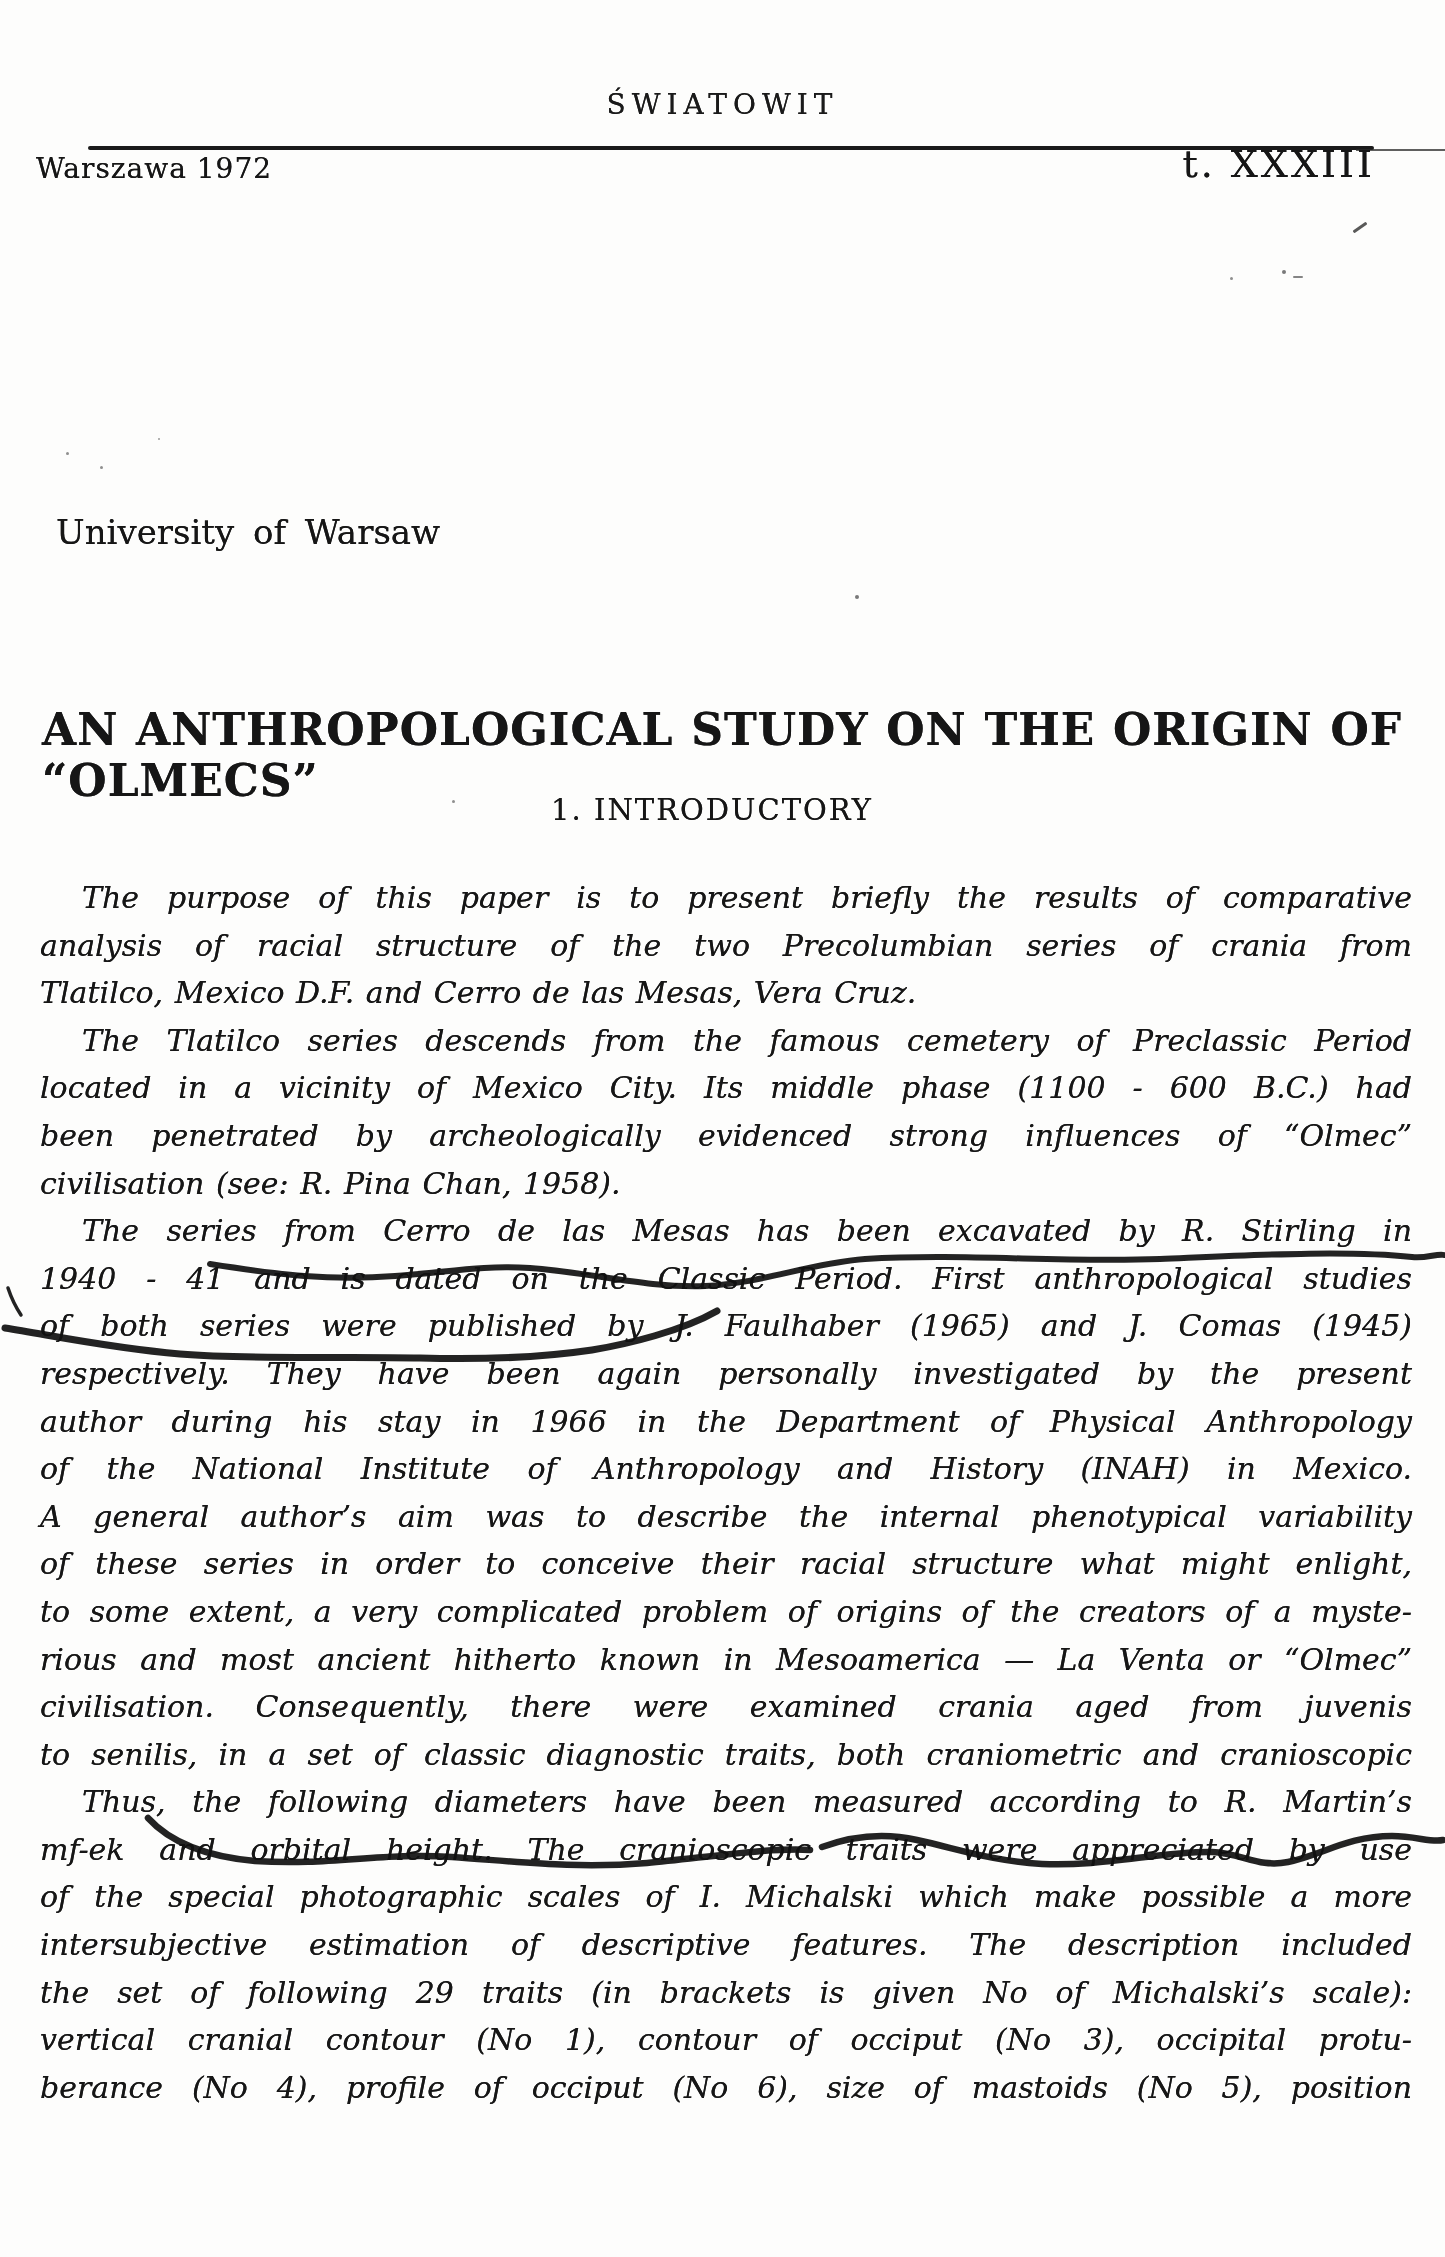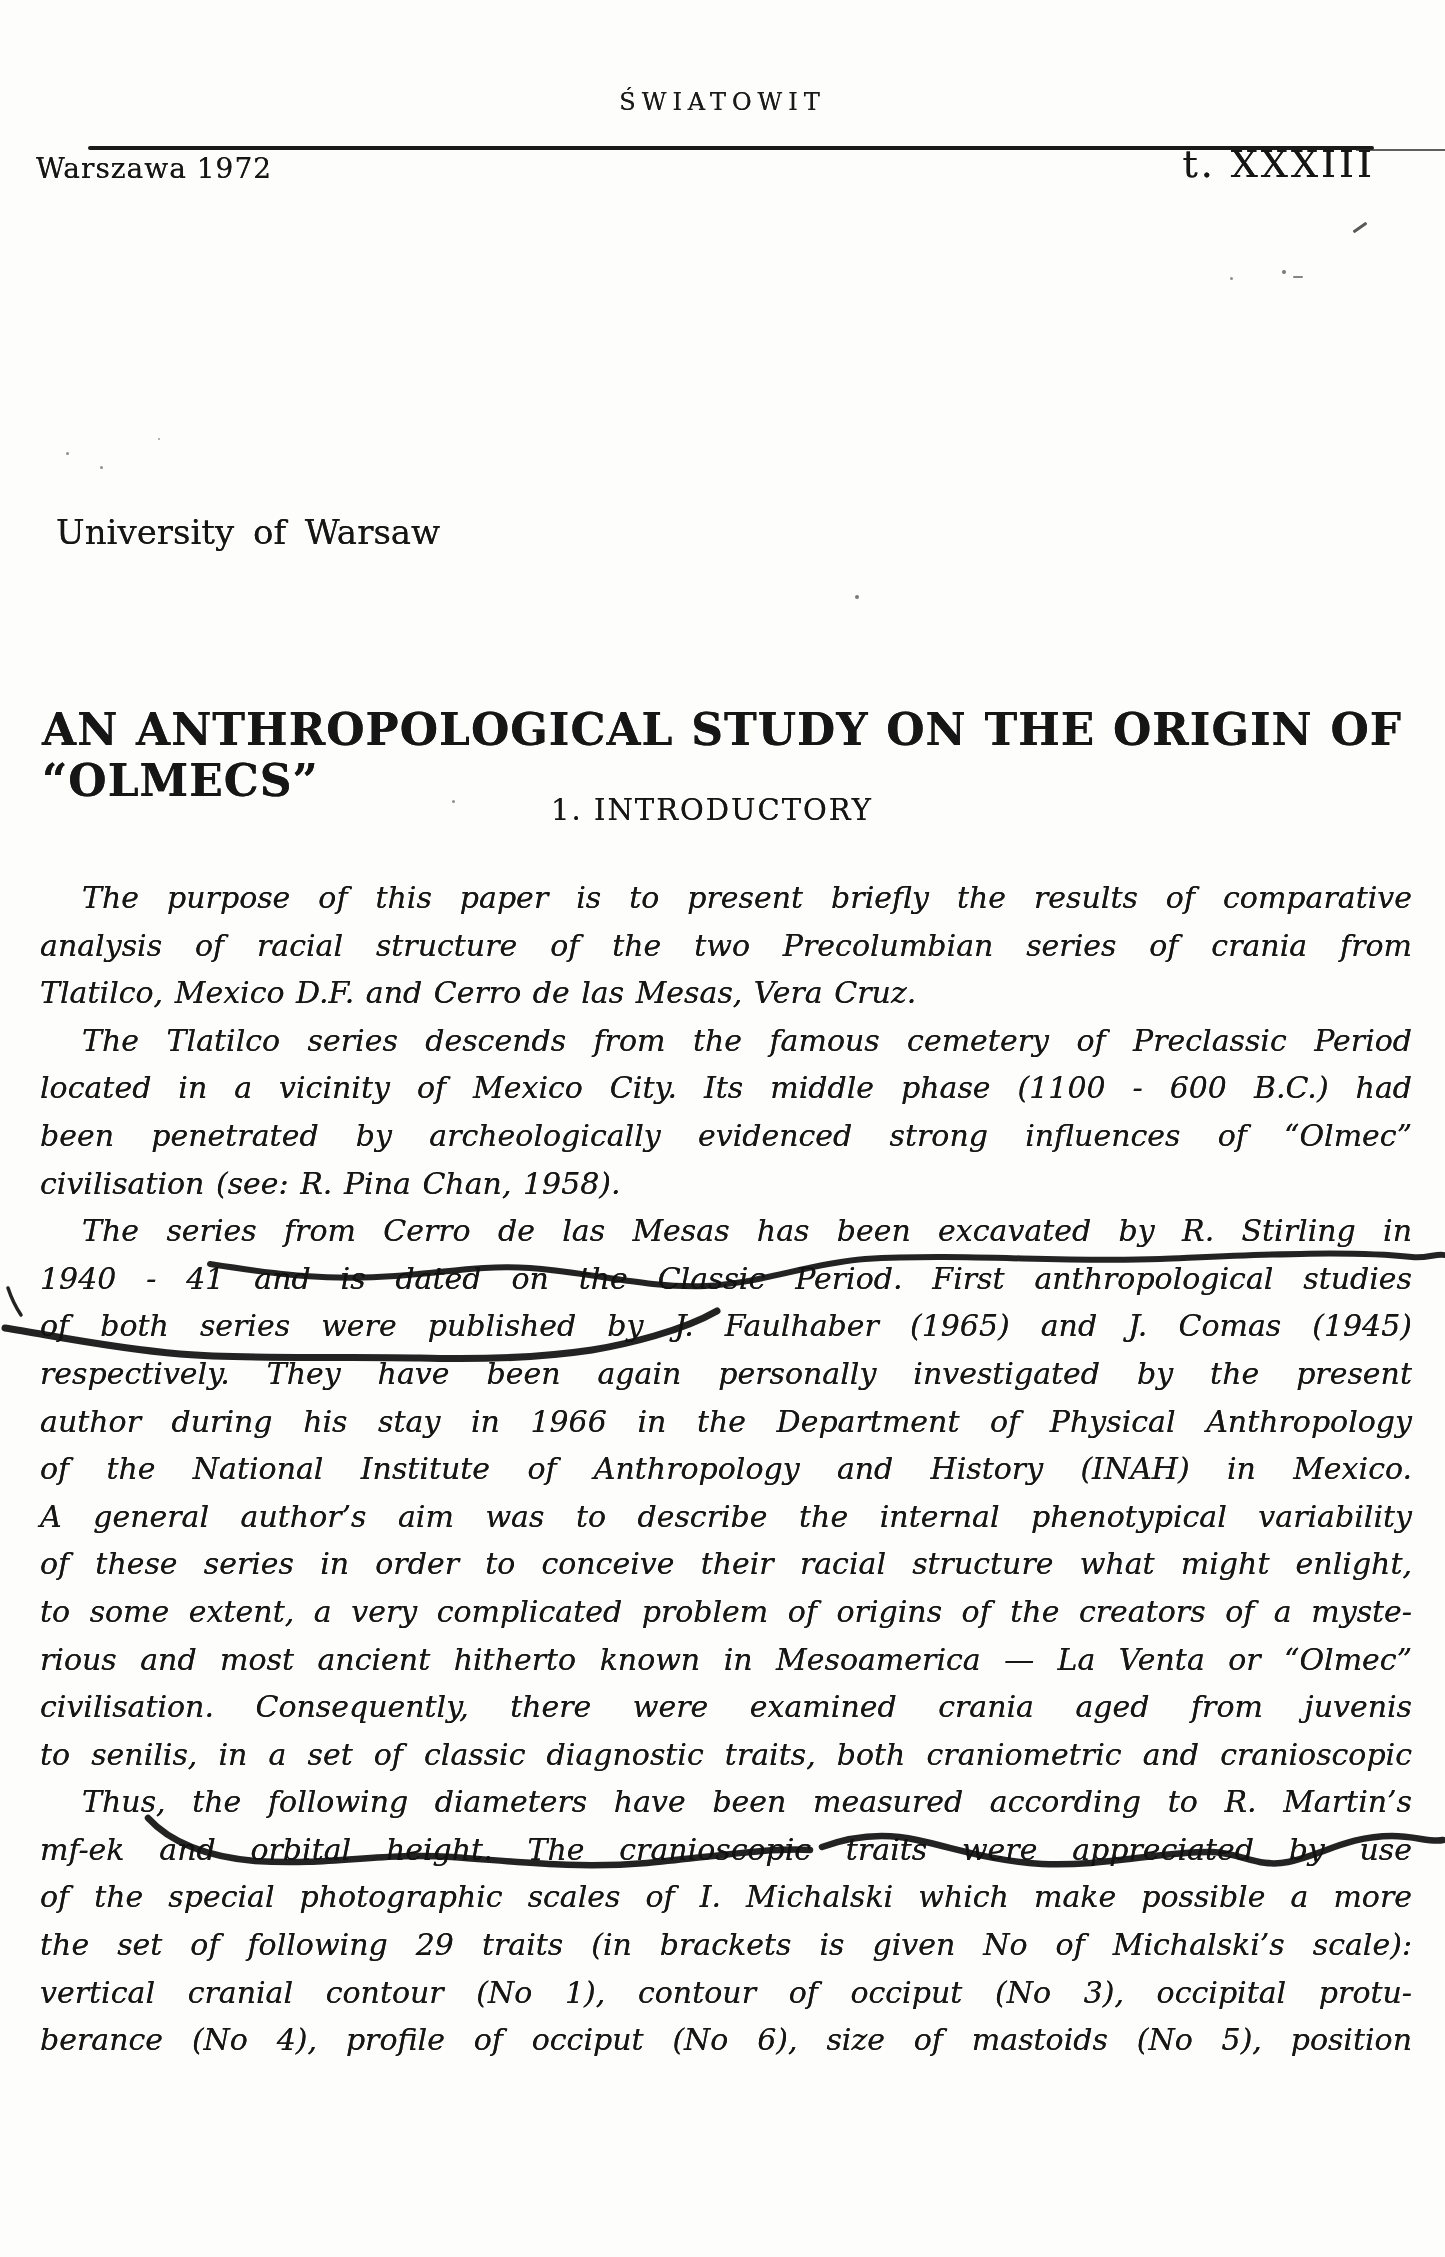--- a/index.html
+++ b/index.html
@@ -11,21 +11,21 @@
     color:#161616;
     font-family:"DejaVu Serif", serif;
     overflow:hidden;
     text-shadow:0 0 0.5px rgba(10,10,10,.85);
   }
 
   
   .masthead {
     position:absolute; top:88px; left:0; width:100%;
     text-align:center;
-    font-size:24px; letter-spacing:6px;
+    font-size:28px; letter-spacing:6px;
     color:#1a1a1a;
   }
   .rule-main {
     position:absolute; top:146px; left:88px; width:1286px; height:4px;
     background:#1b1b1b; border-radius:2px;
   }
   .rule-ext {
     position:absolute; top:149px; left:1356px; width:89px; height:2px;
     background:#2a2a2a; opacity:.75;
   }
@@ -114,20 +114,21 @@
     <div class="bl jl">of the National Institute of Anthropology and History (INAH) in Mexico.</div>
     <div class="bl jl">A general author’s aim was to describe the internal phenotypical variability</div>
     <div class="bl jl">of these series in order to conceive their racial structure what might enlight,</div>
     <div class="bl jl">to some extent, a very complicated problem of origins of the creators of a myste-</div>
     <div class="bl jl">rious and most ancient hitherto known in Mesoamerica — La Venta or “Olmec”</div>
     <div class="bl jl">civilisation. Consequently, there were examined crania aged from juvenis</div>
     <div class="bl jl">to senilis, in a set of classic diagnostic traits, both craniometric and cranioscopic</div>
     <div class="bl jl ind">Thus, the following diameters have been measured according to R. Martin’s</div>
     <div class="bl jl">mf-ek and orbital height. The cranioscopic traits were appreciated by use</div>
     <div class="bl jl">of the special photographic scales of I. Michalski which make possible a more</div>
+    <div class="bl jl">intersubjective estimation of descriptive features. The description included</div>
     <div class="bl jl">the set of following 29 traits (in brackets is given No of Michalski’s scale):</div>
     <div class="bl jl">vertical cranial contour (No 1), contour of occiput (No 3), occipital protu-</div>
     <div class="bl jl">berance (No 4), profile of occiput (No 6), size of mastoids (No 5), position</div>
   </main>
 
   <svg class="pen" width="1445" height="2257" viewBox="0 0 1445 2257">
     <path stroke-width="6" d="M 210 1264
       C 280 1275, 330 1281, 395 1276
       C 450 1272, 480 1265, 530 1268
       C 595 1273, 645 1288, 705 1286

